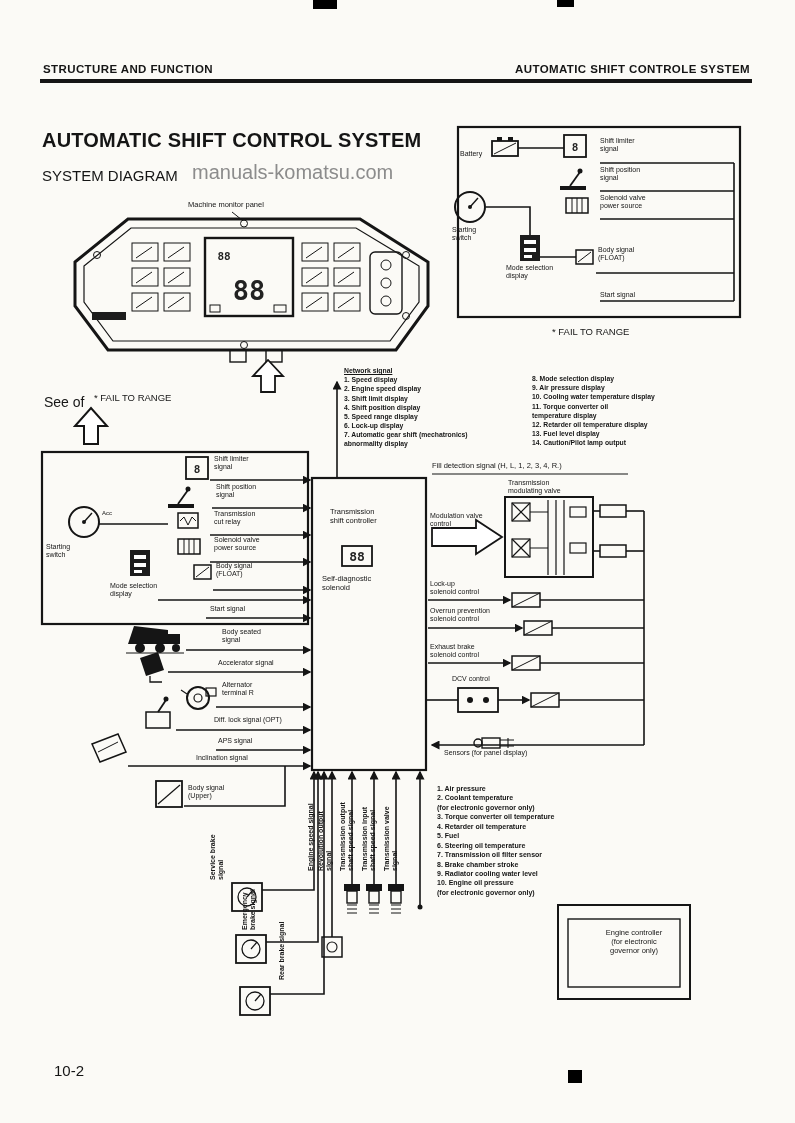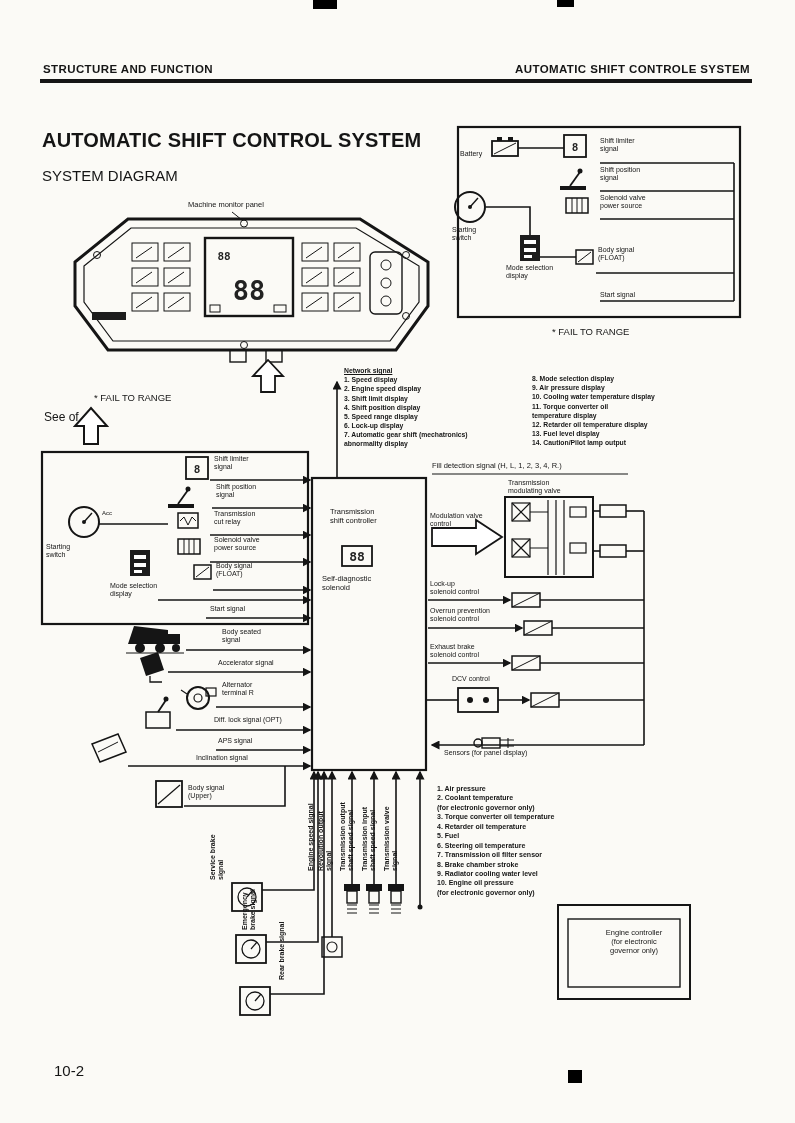--- a/index.html
+++ b/index.html
@@ -30,20 +30,21 @@
   <div class="scanmark" style="left:313px;top:0;width:24px;height:9px"></div>
   <div class="scanmark" style="left:557px;top:0;width:17px;height:7px"></div>
   <div class="scanmark" style="left:568px;top:1070px;width:14px;height:13px"></div>
 
   <div class="hdr" style="left:43px;top:63px">STRUCTURE AND FUNCTION</div>
   <div class="hdr" style="right:45px;top:63px">AUTOMATIC SHIFT CONTROLE SYSTEM</div>
   <div class="rule" style="left:40px;top:79px;width:712px;height:4px"></div>
 
   <div class="title" style="left:42px;top:129px">AUTOMATIC SHIFT CONTROL SYSTEM</div>
   <div class="subtitle" style="left:42px;top:167px">SYSTEM DIAGRAM</div>
+  <div class="watermark" style="left:192px;top:161px">manuals-komatsu.com</div>
 
   <svg class="art" width="795" height="1123" viewBox="0 0 795 1123">
     <defs>
       <marker id="ar" markerWidth="9" markerHeight="9" refX="7.5" refY="4.5" orient="auto" markerUnits="userSpaceOnUse">
         <path d="M0,0L9,4.5L0,9Z" fill="#151515"></path>
       </marker>
     </defs>
 
     <g stroke="#151515" fill="none">
       <polygon points="75,262 128,219 360,219 428,262 428,306 396,350 108,350 75,306" stroke-width="3"></polygon>
@@ -382,21 +383,21 @@
 signal</div>
   <div class="lbl" style="left:600px;top:194px">Solenoid valve
 power source</div>
   <div class="lbl" style="left:598px;top:246px">Body signal
 (FLOAT)</div>
   <div class="lbl" style="left:506px;top:264px">Mode selection
 display</div>
   <div class="lbl" style="left:600px;top:291px">Start signal</div>
   <div class="lbl lbl-bg" style="left:552px;top:326px">* FAIL TO RANGE</div>
 
-  <div class="lbl" style="left:44px;top:410px;font-size:12px">See of</div>
+  <div class="lbl" style="left:44px;top:394px;font-size:14px">See of</div>
   <div class="lbl lbl-bg" style="left:94px;top:392px">* FAIL TO RANGE</div>
 
   <div class="lst" style="left:344px;top:366px;width:172px">
     <div style="text-decoration:underline">Network signal</div>
     <div>1. Speed display</div>
     <div>2. Engine speed display</div>
     <div>3. Shift limit display</div>
     <div>4. Shift position display</div>
     <div>5. Speed range display</div>
     <div>6. Lock-up display</div>

